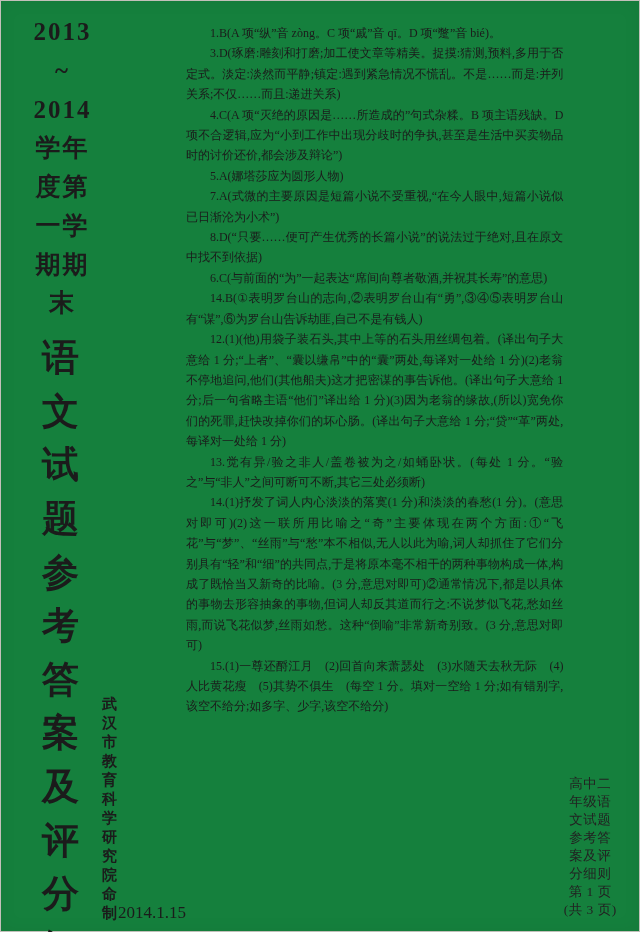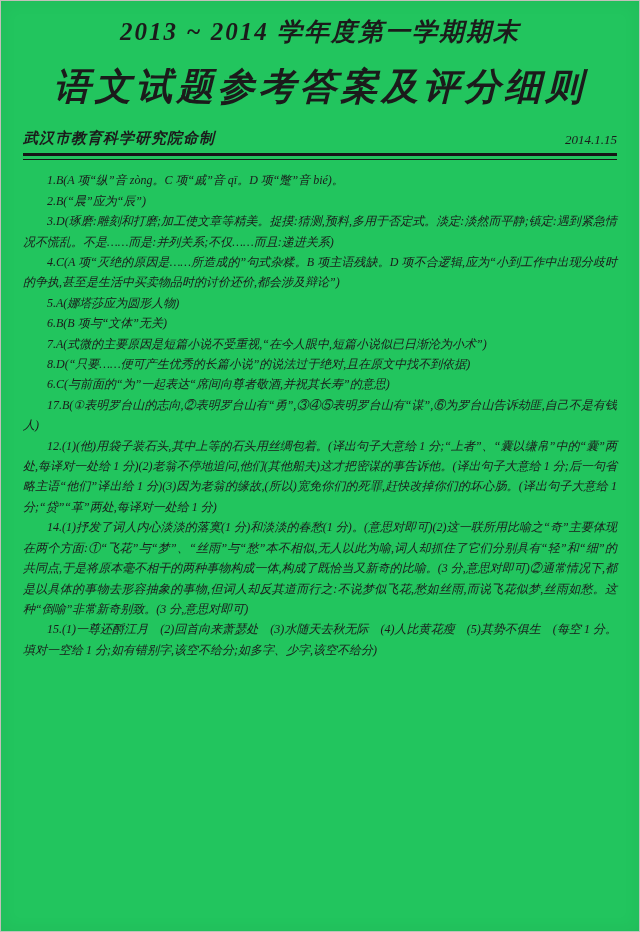--- a/index.html
+++ b/index.html
@@ -6,29 +6,28 @@
     margin: 0;
     padding: 0;
     background: #d9d7d2;
   }
   .page {
     position: relative;
     width: 640px;
     height: 932px;
     box-sizing: border-box;
     margin: 0 auto;
-    background: #22c55e;
+    background: #15803d;
     border: 1px solid #c2c0ba;
     box-shadow: inset 0 0 18px rgba(0,0,0,0.05);
     padding: 12px 22px 8px 22px;
     display: flex;
-    flex-direction: column;
+    flex-direction: row;
     font-family: "Liberation Serif", "DejaVu Serif", serif;
     color: #1b1b1b;
-    font-style: italic;
   }
   .title-block { text-align: center; }
   .title-line-1, .title-line-2 {
     font-size: 25px;
     font-weight: 700;
     letter-spacing: 2px;
     line-height: 1.55;
   }
   .title-line-3 {
     font-family: "Liberation Sans", "DejaVu Sans", sans-serif;
@@ -39,21 +38,21 @@
     margin-top: 8px;
   }
   .meta-row {
     display: flex;
     justify-content: space-between;
     align-items: flex-end;
     margin-top: 16px;
     font-size: 15px;
   }
   .meta-issuer { font-weight: 700; letter-spacing: 1px; }
-  .meta-date { font-size: 13px; }
+  .meta-date { font-size: 17px; }
   .double-rule {
     margin-top: 5px;
     height: 3px;
     border-top: 3px solid #161616;
     border-bottom: 1px solid #161616;
   }
   .answers {
     margin-top: 10px;
     font-size: 12px;
     line-height: 20.4px;
@@ -85,28 +84,28 @@
 
   <div class="meta-row">
     <span class="meta-issuer">武汉市教育科学研究院命制</span>
     <span class="meta-date">2014.1.15</span>
   </div>
 
   <div class="double-rule"></div>
 
   <div class="answers">
     <p>1.B(A 项“纵”音 zòng。C 项“戚”音 qī。D 项“蹩”音 bié)。</p>
-    <p>2.B(“晨”应为“辰”)</p>
     <p>3.D(琢磨:雕刻和打磨;加工使文章等精美。捉摸:猜测,预料,多用于否定式。淡定:淡然而平静;镇定:遇到紧急情况不慌乱。不是……而是:并列关系;不仅……而且:递进关系)</p>
     <p>4.C(A 项“灭绝的原因是……所造成的”句式杂糅。B 项主语残缺。D 项不合逻辑,应为“小到工作中出现分歧时的争执,甚至是生活中买卖物品时的讨价还价,都会涉及辩论”)</p>
     <p>5.A(娜塔莎应为圆形人物)</p>
-    <p>6.B(B 项与“文体”无关)</p>
     <p>7.A(式微的主要原因是短篇小说不受重视,“在今人眼中,短篇小说似已日渐沦为小术”)</p>
     <p>8.D(“只要……便可产生优秀的长篇小说”的说法过于绝对,且在原文中找不到依据)</p>
     <p>6.C(与前面的“为”一起表达“席间向尊者敬酒,并祝其长寿”的意思)</p>
-    <p>17.B(①表明罗台山的志向,②表明罗台山有“勇”,③④⑤表明罗台山有“谋”,⑥为罗台山告诉劫匪,自己不是有钱人)</p>
+    <p>14.B(①表明罗台山的志向,②表明罗台山有“勇”,③④⑤表明罗台山有“谋”,⑥为罗台山告诉劫匪,自己不是有钱人)</p>
     <p>12.(1)(他)用袋子装石头,其中上等的石头用丝绸包着。(译出句子大意给 1 分;“上者”、“囊以缣帛”中的“囊”两处,每译对一处给 1 分)(2)老翁不停地追问,他们(其他船夫)这才把密谋的事告诉他。(译出句子大意给 1 分;后一句省略主语“他们”译出给 1 分)(3)因为老翁的缘故,(所以)宽免你们的死罪,赶快改掉你们的坏心肠。(译出句子大意给 1 分;“贷”“革”两处,每译对一处给 1 分)</p>
+    <p>13.觉有异/验之非人/盖卷被为之/如蛹卧状。(每处 1 分。“验之”与“非人”之间可断可不断,其它三处必须断)</p>
     <p>14.(1)抒发了词人内心淡淡的落寞(1 分)和淡淡的春愁(1 分)。(意思对即可)(2)这一联所用比喻之“奇”主要体现在两个方面:①“飞花”与“梦”、“丝雨”与“愁”本不相似,无人以此为喻,词人却抓住了它们分别具有“轻”和“细”的共同点,于是将原本毫不相干的两种事物构成一体,构成了既恰当又新奇的比喻。(3 分,意思对即可)②通常情况下,都是以具体的事物去形容抽象的事物,但词人却反其道而行之:不说梦似飞花,愁如丝雨,而说飞花似梦,丝雨如愁。这种“倒喻”非常新奇别致。(3 分,意思对即可)</p>
     <p>15.(1)一尊还酹江月　(2)回首向来萧瑟处　(3)水随天去秋无际　(4)人比黄花瘦　(5)其势不俱生　(每空 1 分。填对一空给 1 分;如有错别字,该空不给分;如多字、少字,该空不给分)</p>
   </div>
 
+  <div class="page-footer">高中二年级语文试题参考答案及评分细则　第 1 页(共 3 页)</div>
 
 </div>
 
 </body></html>

